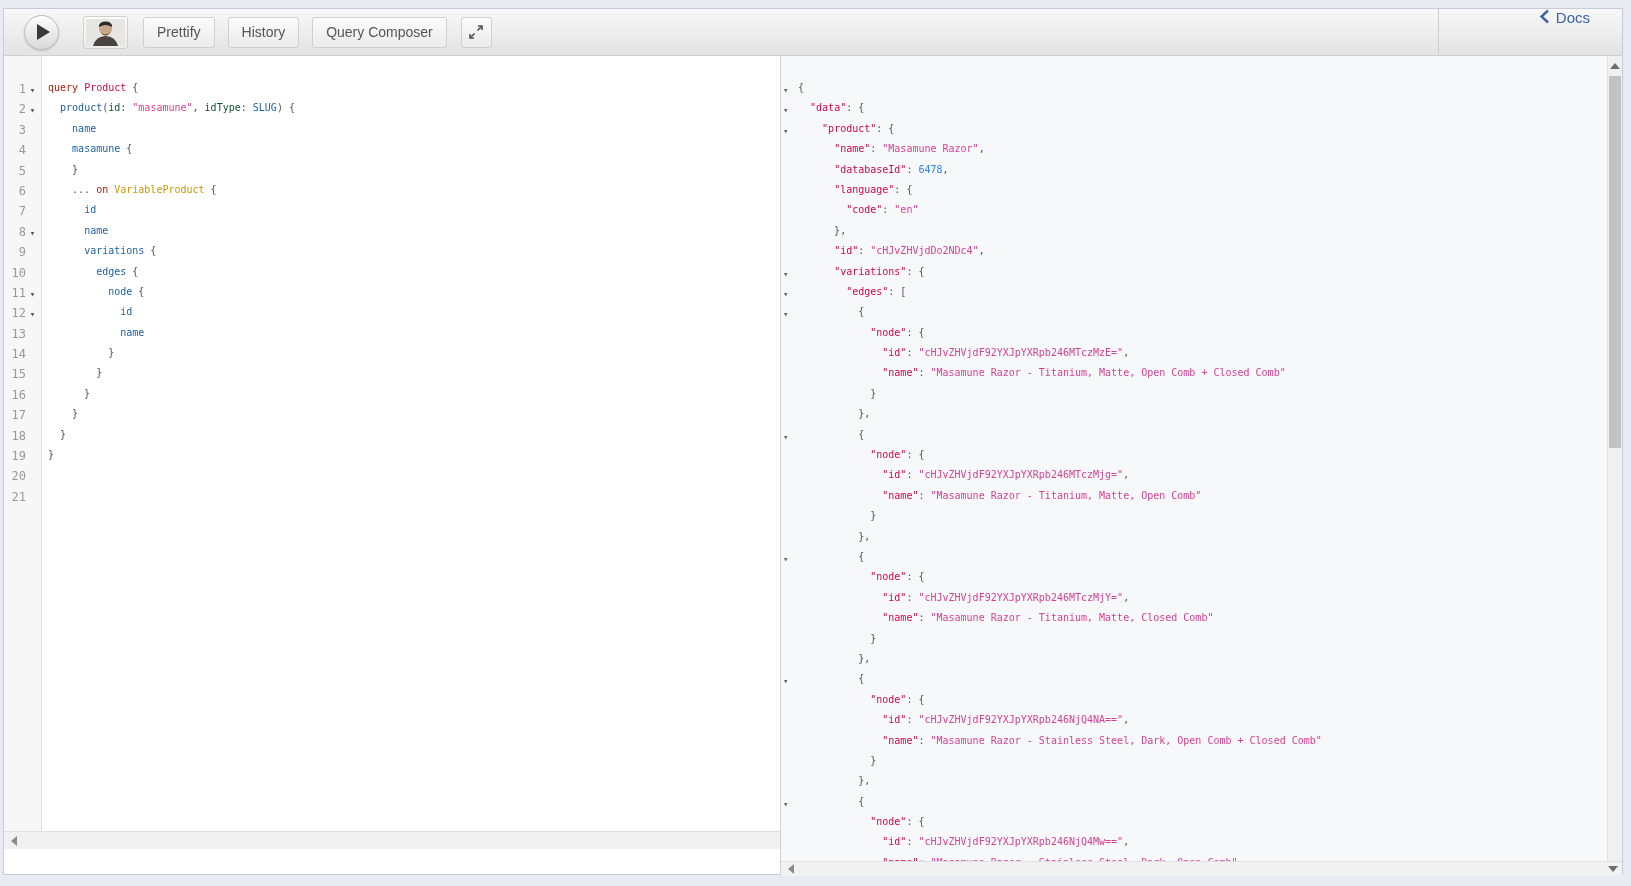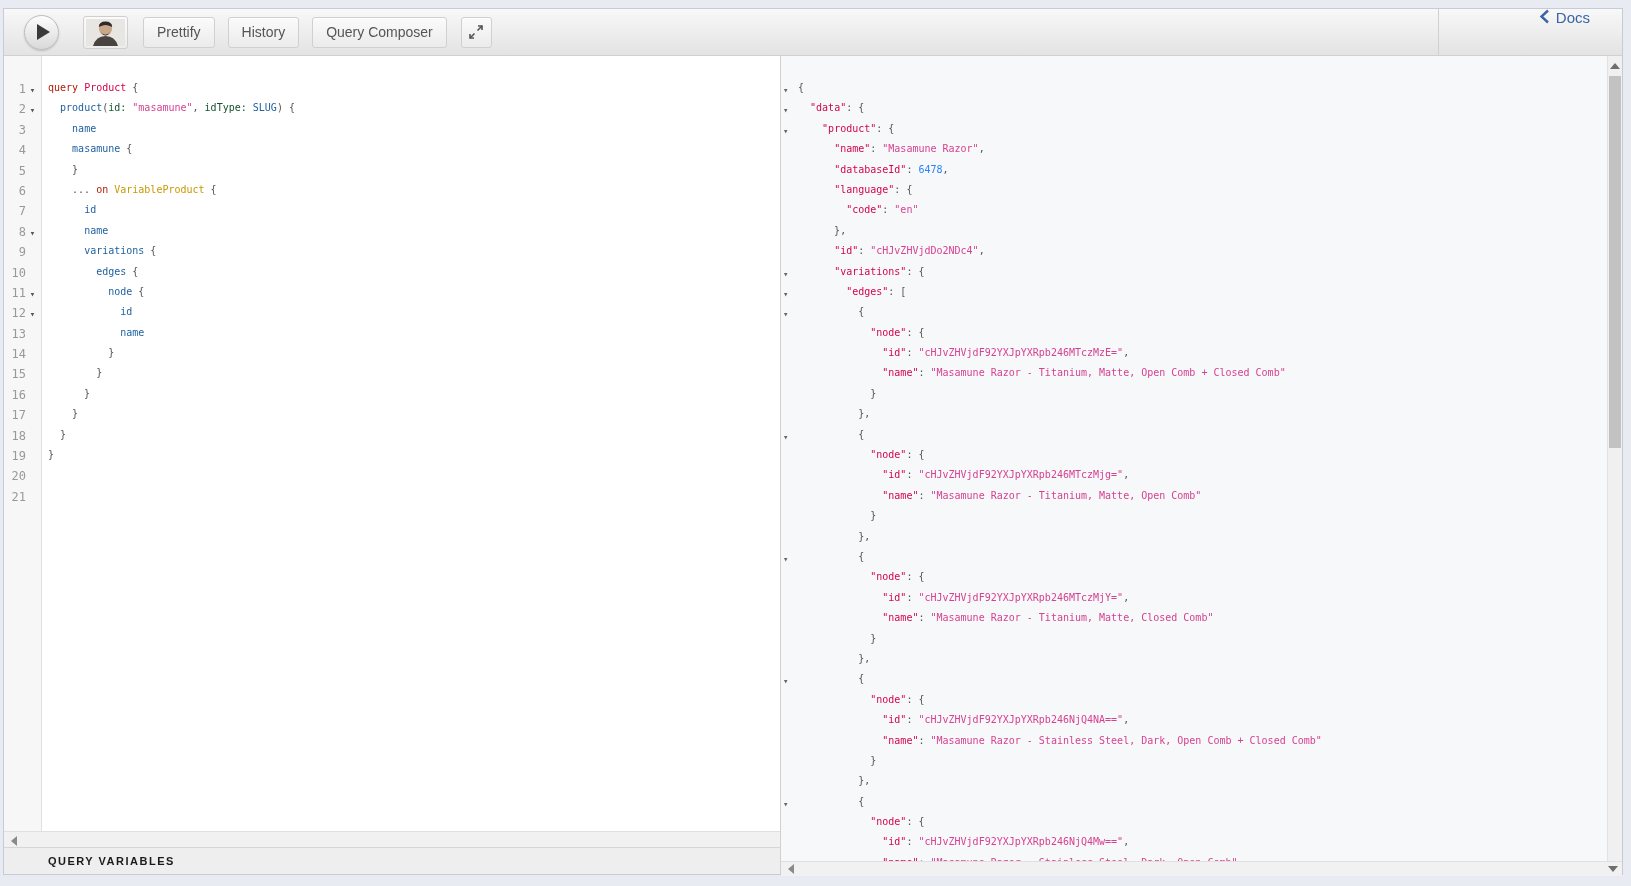--- a/index.html
+++ b/index.html
@@ -166,23 +166,20 @@
               <div class="cl"><span class="tk-pl">        }</span></div>
               <div class="cl"><span class="tk-pl">      }</span></div>
               <div class="cl"><span class="tk-pl">    }</span></div>
               <div class="cl"><span class="tk-pl">  }</span></div>
               <div class="cl"><span class="tk-pl">}</span></div>
             </div>
         </div>
         <div class="hscroll">
           <span class="arr-left"></span>
         </div>
-        <div class="qvars">
-          <span>QUERY VARIABLES</span>
-        </div>
       </div>
 
       <div class="right-pane">
         <div class="result-area">
           <div class="rgutter" id="res-gutter">
               <div class="gl"><span class="gfold">▾</span></div>
               <div class="gl"><span class="gfold">▾</span></div>
               <div class="gl"><span class="gfold">▾</span></div>
               <div class="gl"><span class="gfold"></span></div>
               <div class="gl"><span class="gfold"></span></div>

